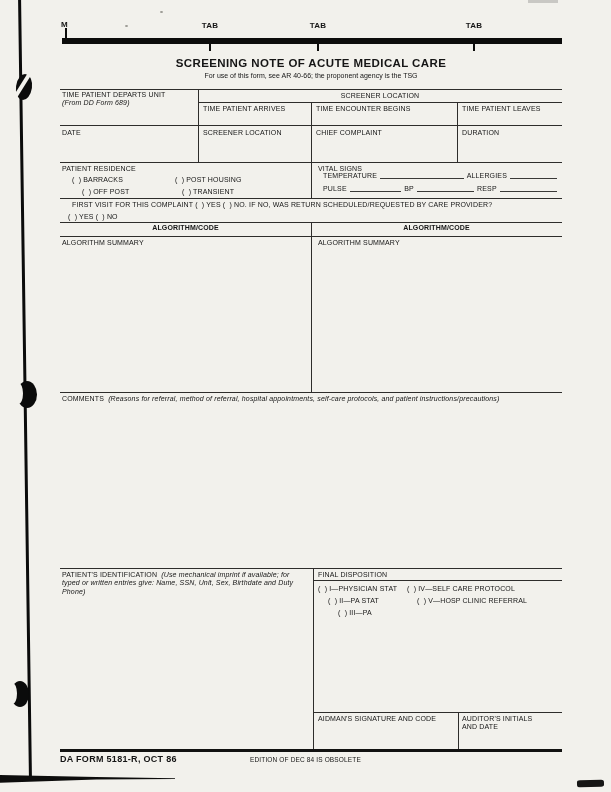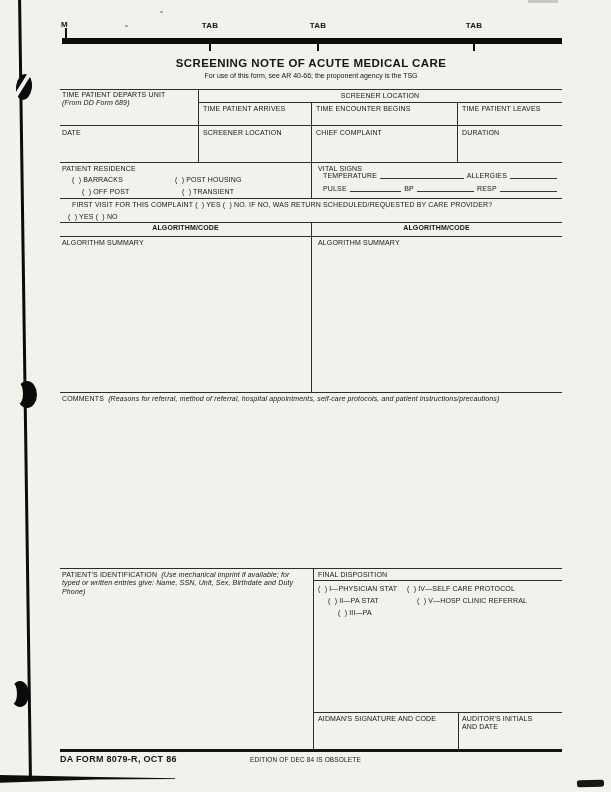--- a/index.html
+++ b/index.html
@@ -146,16 +146,16 @@
   <div class="lbl" style="left:258px;top:559px;">FINAL DISPOSITION</div>
   <div class="lbl cb" style="left:258px;top:573px;">(  ) I—PHYSICIAN STAT</div>
   <div class="lbl cb" style="left:347px;top:573px;">(  ) IV—SELF CARE PROTOCOL</div>
   <div class="lbl cb" style="left:268px;top:585px;">(  ) II—PA STAT</div>
   <div class="lbl cb" style="left:357px;top:585px;">(  ) V—HOSP CLINIC REFERRAL</div>
   <div class="lbl cb" style="left:278px;top:597px;">(  ) III—PA</div>
 
   <div class="lbl wrap" style="left:258px;top:703px;width:135px;">AIDMAN'S SIGNATURE AND CODE</div>
   <div class="lbl wrap" style="left:402px;top:703px;width:85px;">AUDITOR'S INITIALS AND DATE</div>
 
-  <div class="lbl b" style="left:0;top:742px;font-size:9px;letter-spacing:.3px;">DA FORM 8079-R, OCT 86</div>
+  <div class="lbl b" style="left:0;top:742px;font-size:9px;letter-spacing:.3px;">DA FORM 5181-R, OCT 86</div>
   <div class="lbl" style="left:190px;top:744px;font-size:6.5px;">EDITION OF DEC 84 IS OBSOLETE</div>
 
 </div>
 
 </body></html>

